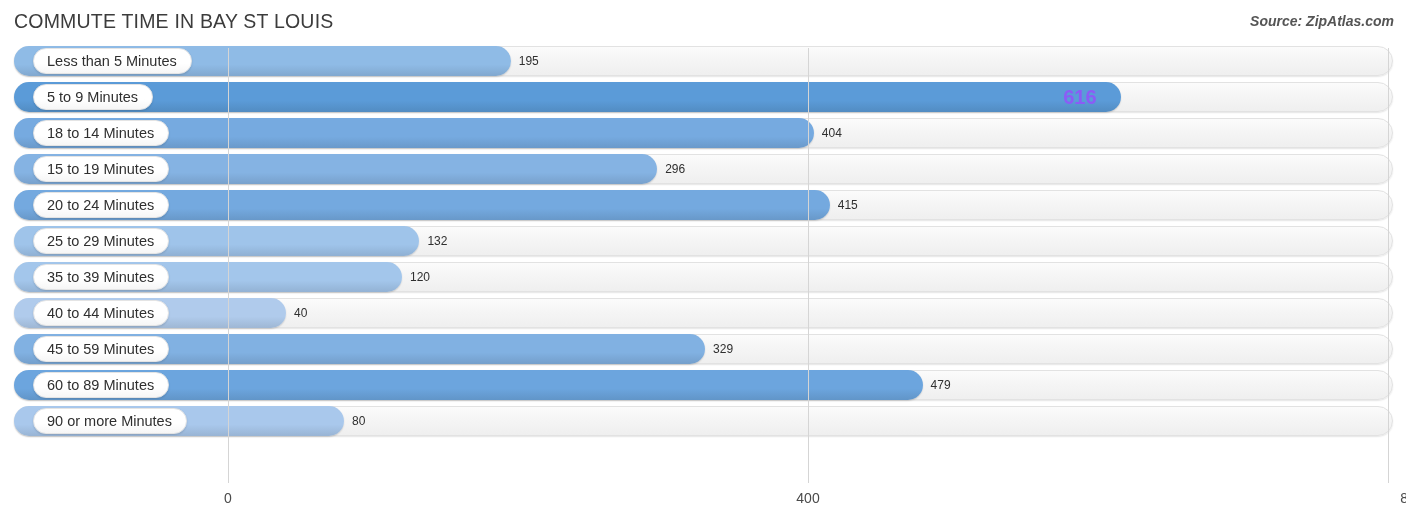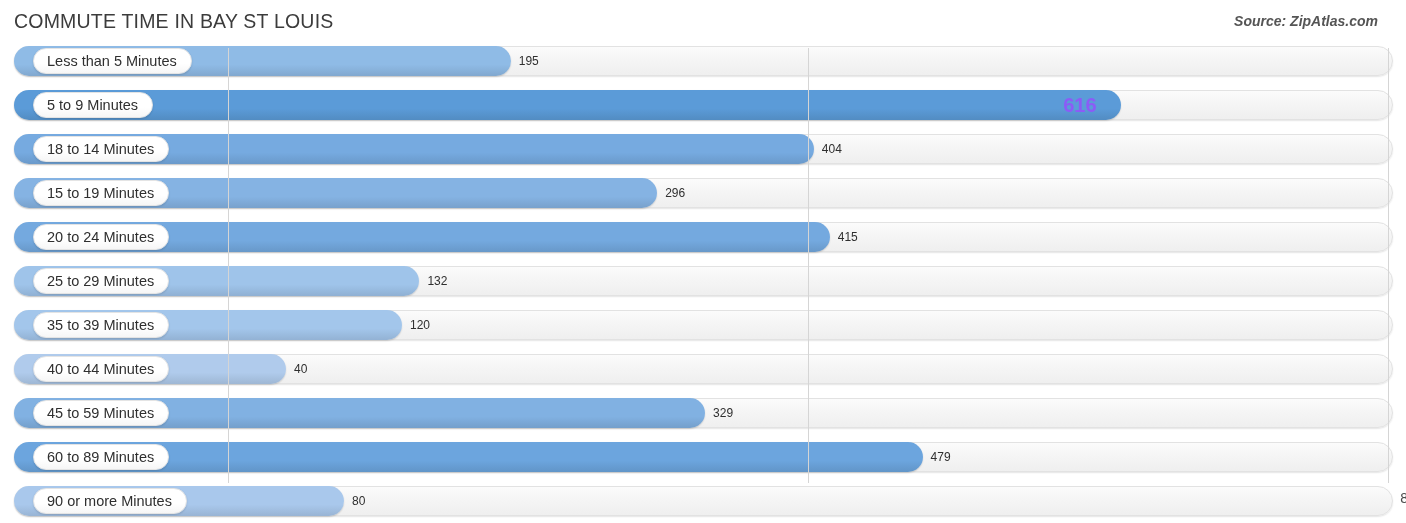--- a/index.html
+++ b/index.html
@@ -12,21 +12,21 @@
     height: 523px;
     font-family: "Liberation Sans", sans-serif;
     color: #3b3b3b;
     overflow: hidden;
     position: relative;
   }
 
   
   .header {
     position: absolute;
-    top: 0; left: 0; right: 16px;
+    top: 0; left: 0; right: 0;
     height: 46px;
   }
   .chart-title {
     position: absolute;
     left: 14px;
     top: 10px;
     font-size: 19.5px;
     letter-spacing: 0.2px;
     color: #3c3c3c;
     font-weight: 400;
@@ -69,21 +69,21 @@
 
   .rows {
     position: absolute;
     left: 0; top: 0; right: 0;
     z-index: 1;
   }
 
   .row {
     position: relative;
     height: 30px;
-    margin-bottom: 14px;
+    margin-bottom: 6px;
   }
 
   
   .track {
     position: absolute;
     left: 14px;
     top: 0;
     width: 1379px;
     height: 30px;
     border-radius: 15px;

